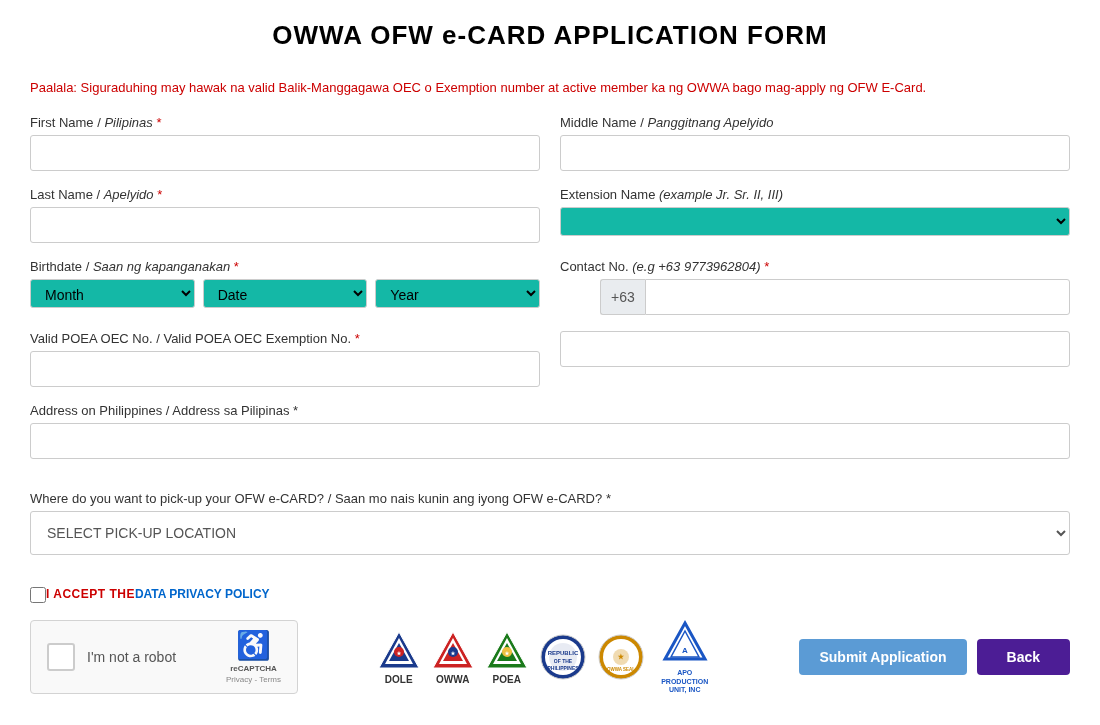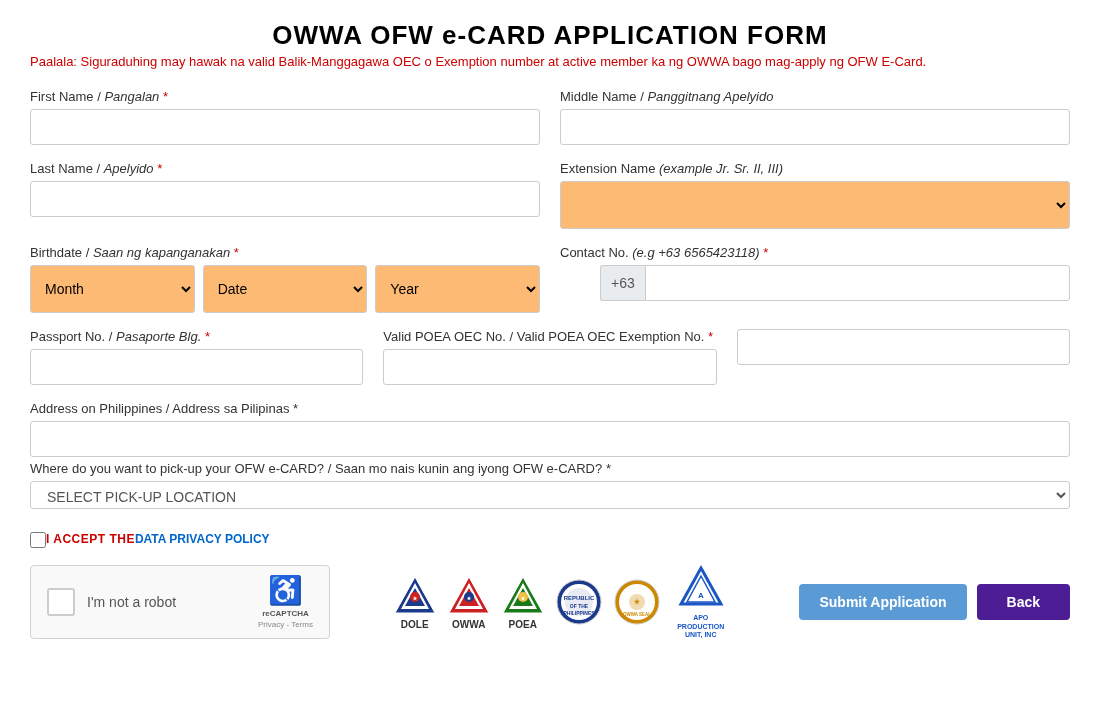--- a/index.html
+++ b/index.html
@@ -8,21 +8,21 @@
       background: #fff;
       color: #333;
       font-size: 14px;
       padding: 20px 30px;
     }
     h1 {
       text-align: center;
       font-size: 26px;
       font-weight: 900;
       color: #000;
-      margin-bottom: 2px;
+      margin-bottom: 28px;
       letter-spacing: 1px;
     }
     .notice {
       color: #cc0000;
       font-size: 13px;
       margin-bottom: 18px;
       line-height: 1.4;
     }
     .form-row {
       display: flex;
@@ -56,23 +56,23 @@
       font-size: 14px;
       height: 36px;
       outline: none;
       width: 100%;
     }
     select {
       border: 1px solid #ccc;
       border-radius: 3px;
       padding: 6px 10px;
       font-size: 14px;
-      height: 48px;
+      height: 29px;
       outline: none;
-      background: #fdba74;
+      background: #14b8a6;
       cursor: pointer;
       width: 100%;
     }
     .birthdate-row {
       display: flex;
       gap: 8px;
     }
     .birthdate-row select {
       flex: 1;
     }
@@ -95,31 +95,31 @@
       margin-left: 40px;
     }
     .contact-input {
       border-radius: 0 3px 3px 0 !important;
       flex: 1;
     }
     .full-width {
       width: 100%;
     }
     .section-full {
-      margin-bottom: 4px;
+      margin-bottom: 32px;
     }
     .section-full label {
       font-size: 13px;
       margin-bottom: 5px;
       display: block;
       color: #333;
     }
     .pickup-select {
       width: 100%;
-      height: 28px;
+      height: 44px;
       padding: 6px 12px;
       border: 1px solid #ccc;
       border-radius: 3px;
       font-size: 14px;
       color: #555;
       background: #fff;
     }
     .privacy-row {
       display: flex;
       align-items: flex-start;
@@ -147,21 +147,21 @@
     .bottom-row {
       display: flex;
       align-items: center;
       gap: 20px;
       margin-top: 10px;
     }
     .recaptcha-box {
       border: 1px solid #d3d3d3;
       border-radius: 4px;
       background: #f9f9f9;
-      width: 300px;
+      width: 268px;
       height: 74px;
       display: flex;
       align-items: center;
       padding: 10px 16px;
       gap: 12px;
       flex-shrink: 0;
     }
     .recaptcha-check {
       width: 28px;
       height: 28px;
@@ -246,21 +246,21 @@
 </head>
 <body>
 
 <h1>OWWA OFW e-CARD APPLICATION FORM</h1>
 
 <p class="notice">Paalala: Siguraduhing may hawak na valid Balik-Manggagawa OEC o Exemption number at active member ka ng OWWA bago mag-apply ng OFW E-Card.</p>
 
 <div class="form-row">
   <div class="form-group">
     <label>
-      <span>First Name / </span><span class="italic">Pangalan</span> <span class="required">*</span>
+      <span>First Name / </span><span class="italic">Pilipinas</span> <span class="required">*</span>
     </label>
     <input type="text" style="">
   </div>
   <div class="form-group">
     <label>
       <span>Middle Name / </span><span class="italic">Panggitnang Apelyido</span>
     </label>
     <input type="text" style="">
   </div>
 </div>
@@ -310,36 +310,30 @@
         <option>31</option>
       </select>
       <select>
         <option value="">Year</option>
         <option>2024</option><option>2023</option><option>2000</option><option>1990</option><option>1980</option>
       </select>
     </div>
   </div>
   <div class="form-group">
     <label>
-      <span>Contact No. </span><span class="italic">(e.g +63 6565423118)</span> <span class="required">*</span>
+      <span>Contact No. </span><span class="italic">(e.g +63 9773962804)</span> <span class="required">*</span>
     </label>
     <div class="contact-row">
       <div class="contact-prefix">+63</div>
       <input type="text" class="contact-input" style="">
     </div>
   </div>
 </div>
 
 <div class="three-col">
-  <div class="form-group">
-    <label>
-      <span>Passport No. / </span><span class="italic">Pasaporte Blg.</span> <span class="required">*</span>
-    </label>
-    <input type="text" style="">
-  </div>
   <div class="form-group">
     <label>
       <span>Valid POEA OEC No. / Valid POEA OEC Exemption No.</span> <span class="required">*</span>
     </label>
     <input type="text" style="">
   </div>
   <div class="form-group">
     <input type="text" style="">
   </div>
 </div>

